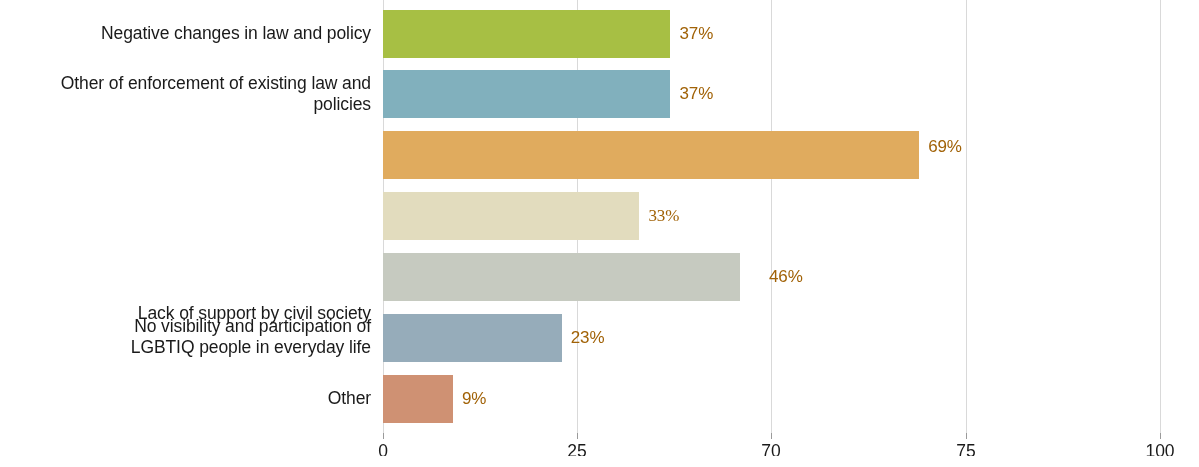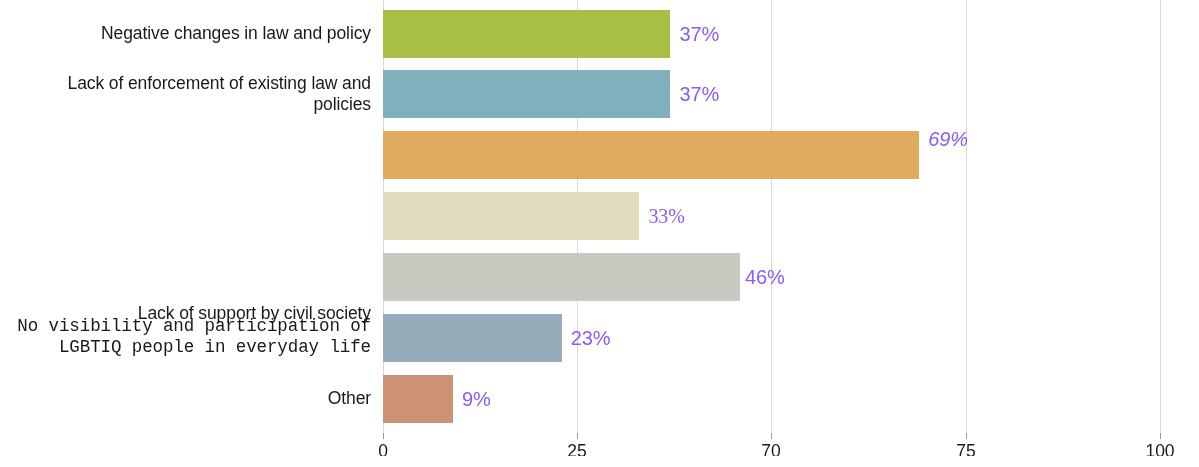--- a/index.html
+++ b/index.html
@@ -53,23 +53,23 @@
     background: #d9d9d9;
   }
   .bar {
     position: absolute;
     left: 0;
     height: 48px;
     border-radius: 0;
   }
   .bar-value {
     position: absolute;
-    font-size: 20px;
+    font-size: 17px;
     line-height: 48px;
-    color: #8b5cf6;
+    color: #a16207;
     white-space: nowrap;
     letter-spacing: -0.1px;
   }
 
   
   .axis {
     position: absolute;
     left: 383px;
     top: 433px;
     width: 777px;
@@ -92,24 +92,24 @@
     white-space: nowrap;
   }
 </style>
 </head>
 <body>
 
 <div id="chart-root">
 
   <div class="label-col">
     <div class="cat-label-item" style="top:23px;">Negative changes in law and policy</div>
-    <div class="cat-label-item" style="top:73px;">Lack of enforcement of existing law and
+    <div class="cat-label-item" style="top:73px;">Other of enforcement of existing law and
 policies</div>
     <div class="cat-label-item" style="top:266px;margin-top:37px;">Lack of support by civil society</div>
-    <div class="cat-label-item" style="top:316px;font-family:Liberation Mono, monospace;">No visibility and participation of
+    <div class="cat-label-item" style="top:316px;">No visibility and participation of
 LGBTIQ people in everyday life</div>
     <div class="cat-label-item" style="top:388px;">Other</div>
   </div>
 
   <div class="plot">
     <div class="gridline" style="left:0px;"></div>
     <div class="gridline" style="left:194px;"></div>
     <div class="gridline" style="left:388px;"></div>
     <div class="gridline" style="left:583px;"></div>
     <div class="gridline" style="left:777px;"></div>
@@ -117,23 +117,23 @@
     <div class="bar" style="top: 10px; width: 287.49px; background: rgb(167, 191, 68);"></div>
     <div class="bar" style="top: 70px; width: 287.49px; background: rgb(129, 176, 189);"></div>
     <div class="bar" style="top: 131px; width: 536.13px; background: rgb(224, 171, 94);"></div>
     <div class="bar" style="top: 192px; width: 256.41px; background: rgb(226, 220, 190);"></div>
     <div class="bar" style="top: 253px; width: 357.42px; background: rgb(198, 202, 192);"></div>
     <div class="bar" style="top: 314px; width: 178.71px; background: rgb(150, 172, 186);"></div>
     <div class="bar" style="top: 375px; width: 69.93px; background: rgb(207, 145, 115);"></div>
 
     <div class="bar-value" style="top: 10px; left: 296.49px;">37%</div>
     <div class="bar-value" style="top: 70px; left: 296.49px;">37%</div>
-    <div class="bar-value" style="top: 115px; left: 545.13px; font-style: italic;">69%</div>
+    <div class="bar-value" style="top: 123px; left: 545.13px;">69%</div>
     <div class="bar-value" style="top: 192px; left: 265.41px; font-family: Liberation Serif, serif;">33%</div>
-    <div class="bar-value" style="top: 253px; left: 362px; text-align: right;">46%</div>
+    <div class="bar-value" style="top: 253px; left: 386px; text-align: right;">46%</div>
     <div class="bar-value" style="top: 314px; left: 187.71px; text-align: right;">23%</div>
     <div class="bar-value" style="top: 375px; left: 78.93px;">9%</div>
   </div>
 
   <div class="axis">
     <div class="tick-mark" style="left:0px;"></div>
     <div class="tick-mark" style="left:194px;"></div>
     <div class="tick-mark" style="left:388px;"></div>
     <div class="tick-mark" style="left:583px;"></div>
     <div class="tick-mark" style="left:777px;"></div>

